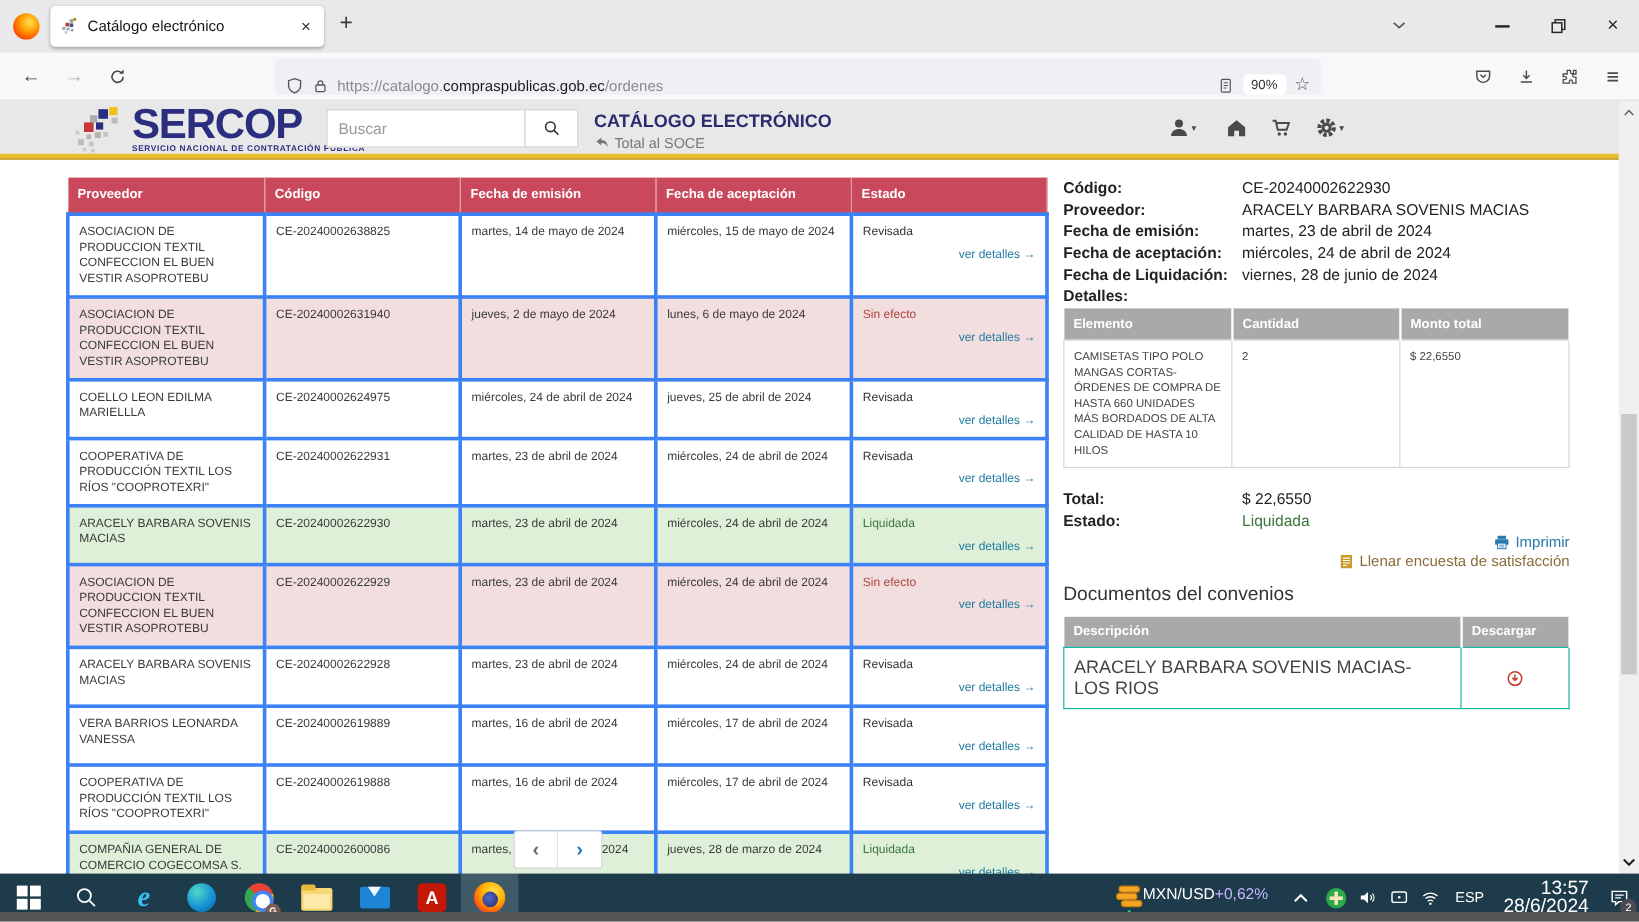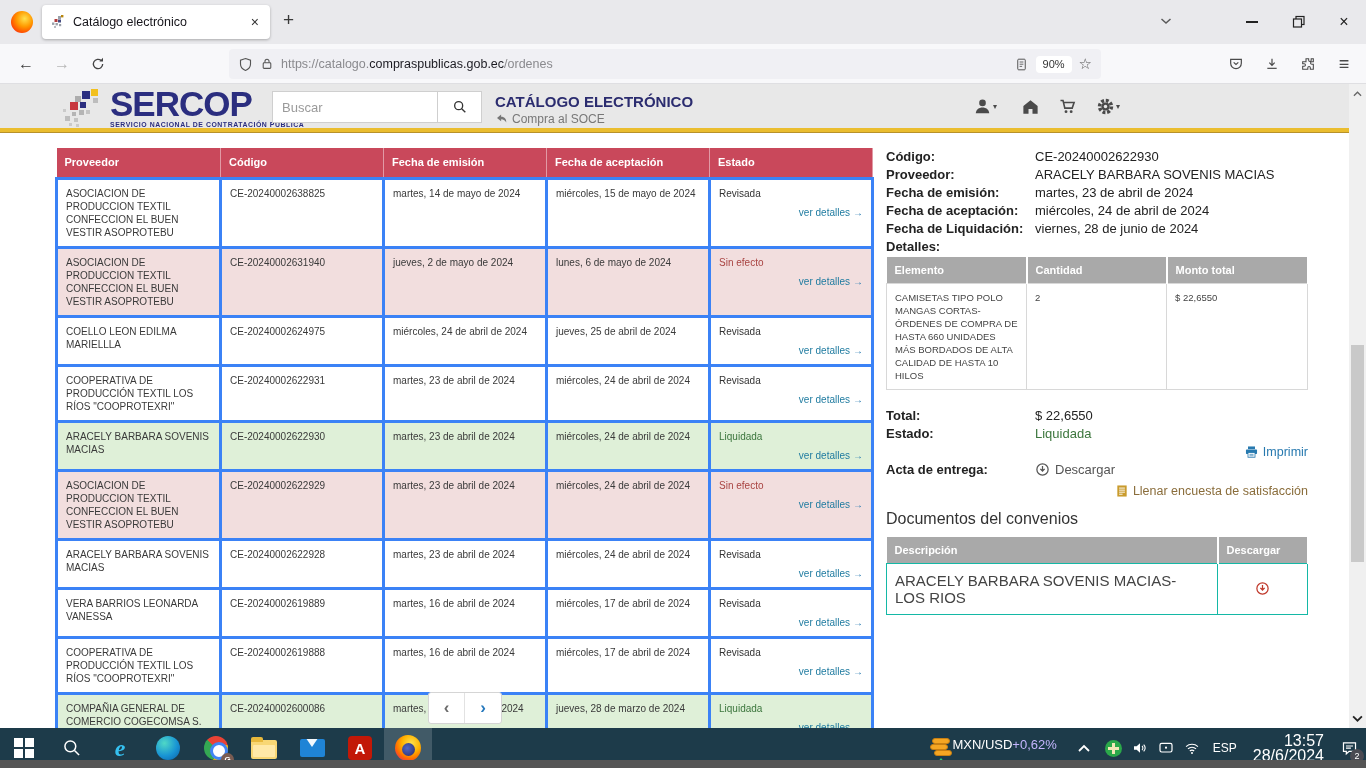--- a/index.html
+++ b/index.html
@@ -20,21 +20,21 @@
   .tab-chevron{position:absolute;left:1158px;top:13px;color:#5a5a5a;}
   .win-btn{position:absolute;top:8px;width:28px;height:28px;display:flex;align-items:center;justify-content:center;color:#222;}
   .wb-min{left:1238px;} .wb-max{left:1285px;} .wb-close{left:1330px;font-size:16px;}
   .minbar{display:block;width:12px;height:1.5px;background:#222;}
 
   .toolbar{position:absolute;left:0;top:44px;width:1366px;height:40px;background:#F8F8FA;
            border-bottom:1px solid #DFDFE2;}
   .nav-ic{position:absolute;top:50px;width:28px;height:28px;display:flex;align-items:center;justify-content:center;
           font-size:16px;color:#3e3e3e;}
   .urlbar{position:absolute;left:229px;top:49px;width:872px;height:30px;background:#F0F0F4;border-radius:4px;
-          display:flex;align-items:center;gap:7px;padding:0 9px;}
+          display:flex;align-items:flex-end;gap:7px;padding:0 9px;}
   .url-text{font-size:12.5px;white-space:nowrap;overflow:hidden;flex:1;color:#8a8a8e;}
   .url-domain{color:#1c1b22;}
   .zoom-chip{background:#fff;border-radius:4px;font-size:11px;color:#333;padding:2.5px 7px;}
   .tb-right{position:absolute;top:50px;width:28px;height:28px;display:flex;align-items:center;justify-content:center;color:#4a4a4a;}
 
   
   .pageheader{position:absolute;left:0;top:84px;width:1349px;height:44px;background:#E8E8E8;}
   .goldline{position:absolute;left:0;top:128px;width:1349px;height:5px;background:#EABD2F;border-bottom:1px solid #B8922A;}
   .logo{position:absolute;left:62px;top:86px;display:flex;align-items:flex-end;gap:6px;}
   .logo-txt{color:#2B2E7F;line-height:1;}
@@ -261,21 +261,21 @@
         <circle cx="10" cy="10" r="6" fill="none" stroke="#333" stroke-width="2"></circle>
           <path d="M14.5 14.5 20 20" stroke="#333" stroke-width="2"></path>
       </svg>
     </span>
   </div>
   <div class="cat-title">CATÁLOGO ELECTRÓNICO</div>
   <div class="volver">
     <svg width="13" height="12" viewBox="0 0 16 16">
       <path d="M7.5 2 2 6.5l5.5 4.5V8.2c3.4 0 5.6 1.6 6.8 4.6.3-4.2-1.8-7.8-6.8-7.8z" fill="#777"></path>
     </svg>
-    <span>Compra al SOCE</span>
+    <span>Total al SOCE</span>
   </div>
   <span class="hdr-ic" style="left:973px;">
     <svg width="19" height="19" viewBox="0 0 24 24">
       <circle cx="12" cy="7.5" r="4.2" fill="#4a4a4a"></circle>
         <path d="M3.5 20.5c.4-4.6 4-7.3 8.5-7.3s8.1 2.7 8.5 7.3z" fill="#4a4a4a"></path>
     </svg>
       <span class="caret">▾</span>
   </span>
   <span class="hdr-ic" style="left:1021px;">
     <svg width="19" height="19" viewBox="0 0 24 24">
@@ -544,32 +544,20 @@
     <div class="r-link imprimir">
       <svg width="15" height="14" viewBox="0 0 24 24">
         <rect x="6" y="2.5" width="12" height="4.5" fill="#2779AF"></rect>
         <rect x="2.5" y="7.5" width="19" height="8" rx="1.2" fill="#2779AF"></rect>
         <rect x="6" y="13" width="12" height="8" fill="#fff" stroke="#2779AF" stroke-width="1.4"></rect>
         <path d="M8.5 16h7M8.5 18.5h7" stroke="#2779AF" stroke-width="1.2"></path>
       </svg>
       <span>Imprimir</span>
     </div>
 
-    <div class="frow acta">
-      <span class="fl">Acta de entrega:</span>
-      <span class="fv">
-        <span class="descargar">
-          <svg width="15" height="15" viewBox="0 0 24 24">
-            <circle cx="12" cy="12" r="9" fill="none" stroke="#555" stroke-width="2"></circle>
-            <path d="M12 6.5v7.5M8.5 11l3.5 3.5L15.5 11" fill="none" stroke="#555" stroke-width="2"></path>
-          </svg>
-          <span>Descargar</span>
-        </span>
-      </span>
-    </div>
 
     <div class="r-link encuesta">
       <svg width="14" height="14" viewBox="0 0 24 24">
         <rect x="4" y="2.5" width="16" height="19" fill="#C99B2D"></rect>
         <path d="M7 7h10M7 10.5h10M7 14h10M7 17.5h6" stroke="#fff" stroke-width="1.6"></path>
       </svg>
       <span>Llenar encuesta de satisfacción</span>
     </div>
 
     <div class="docs-title">Documentos del convenios</div>

